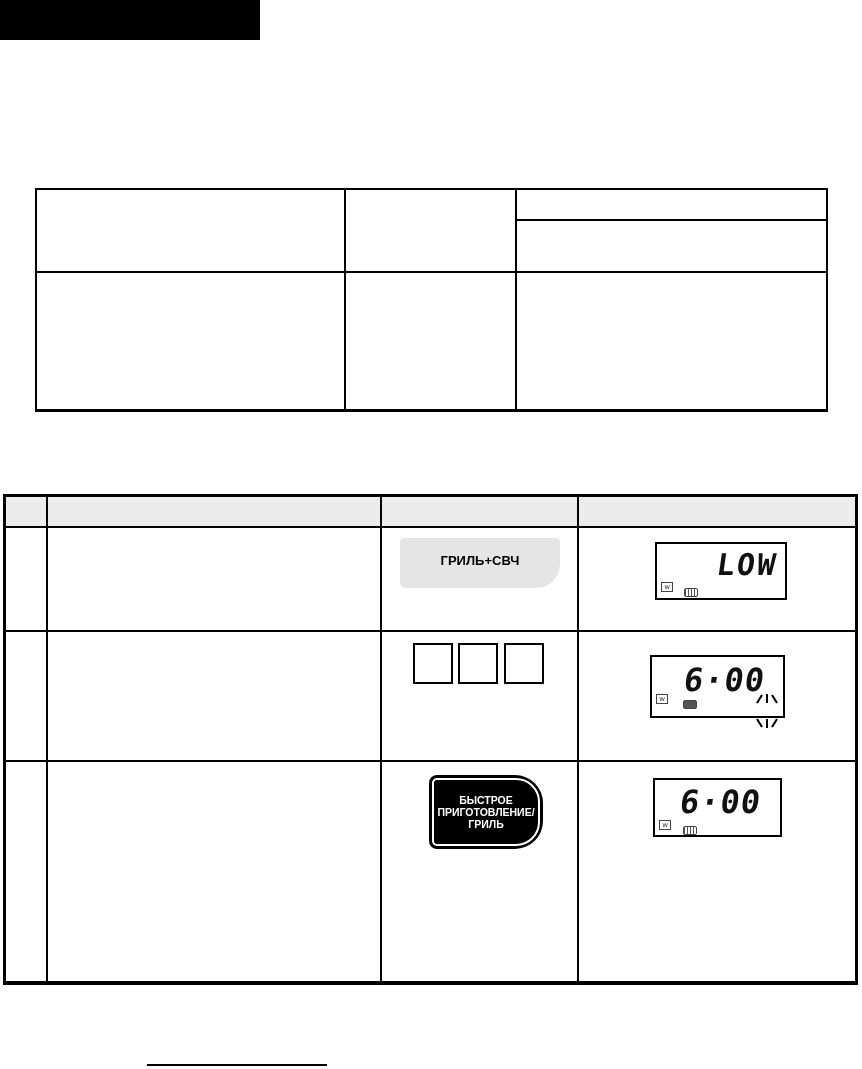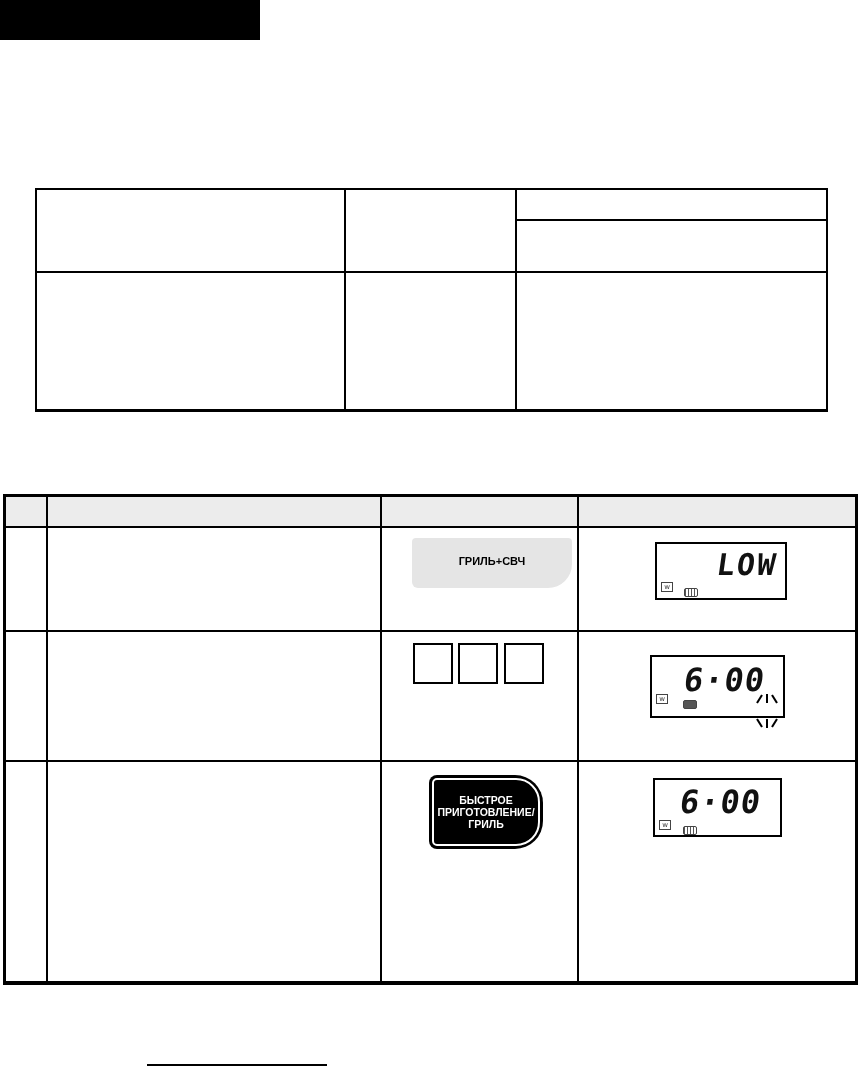--- a/index.html
+++ b/index.html
@@ -15,26 +15,26 @@
   .line{position:absolute;background:#000;}
 
   
   .header-bar{left:0;top:0;width:260px;height:40px;background:#000;}
 
   
   .t2-header-bg{left:3px;top:494px;width:855px;height:34px;background:#ececec;}
 
   
   .gray-button{
-    left:412px;top:538px;width:160px;height:50px;
+    left:400px;top:538px;width:160px;height:50px;
     background:#e5e5e5;
     border-radius:4px 4px 24px 6px;
     display:flex;align-items:center;justify-content:center;
     padding-bottom:5px;box-sizing:border-box;
-    font-weight:bold;font-size:11px;color:#000;letter-spacing:0px;
+    font-weight:bold;font-size:13px;color:#000;letter-spacing:0px;
   }
 
   
   .black-button{
     left:429px;top:775px;width:114px;height:74px;
     background:#000;
     border-radius:8px 28px 28px 8px;
   }
   .black-button-inner{
     position:absolute;left:3px;top:3px;right:3px;bottom:3px;

